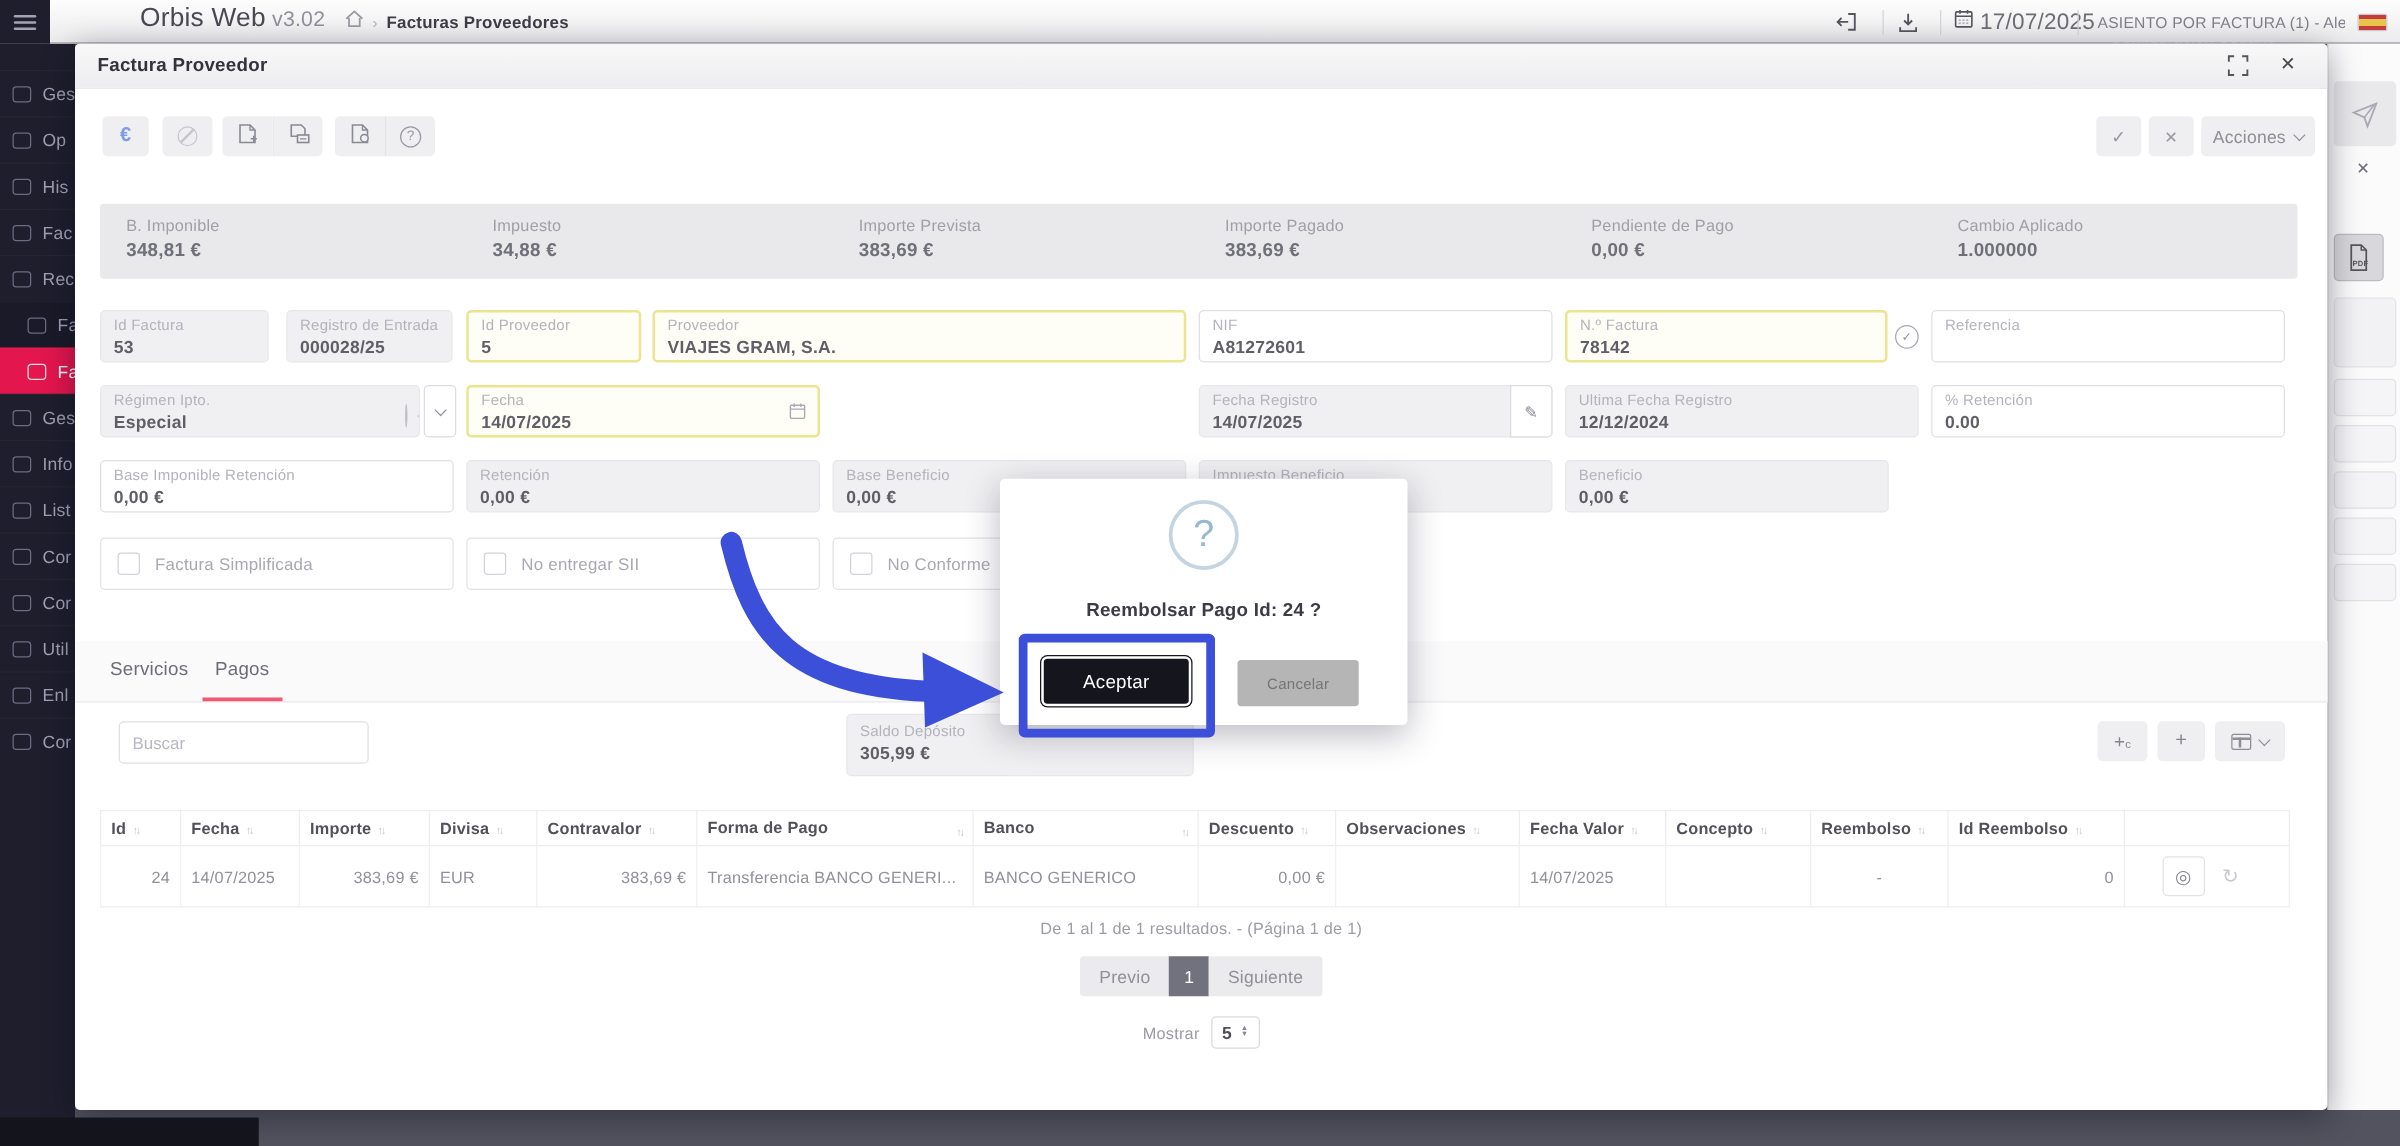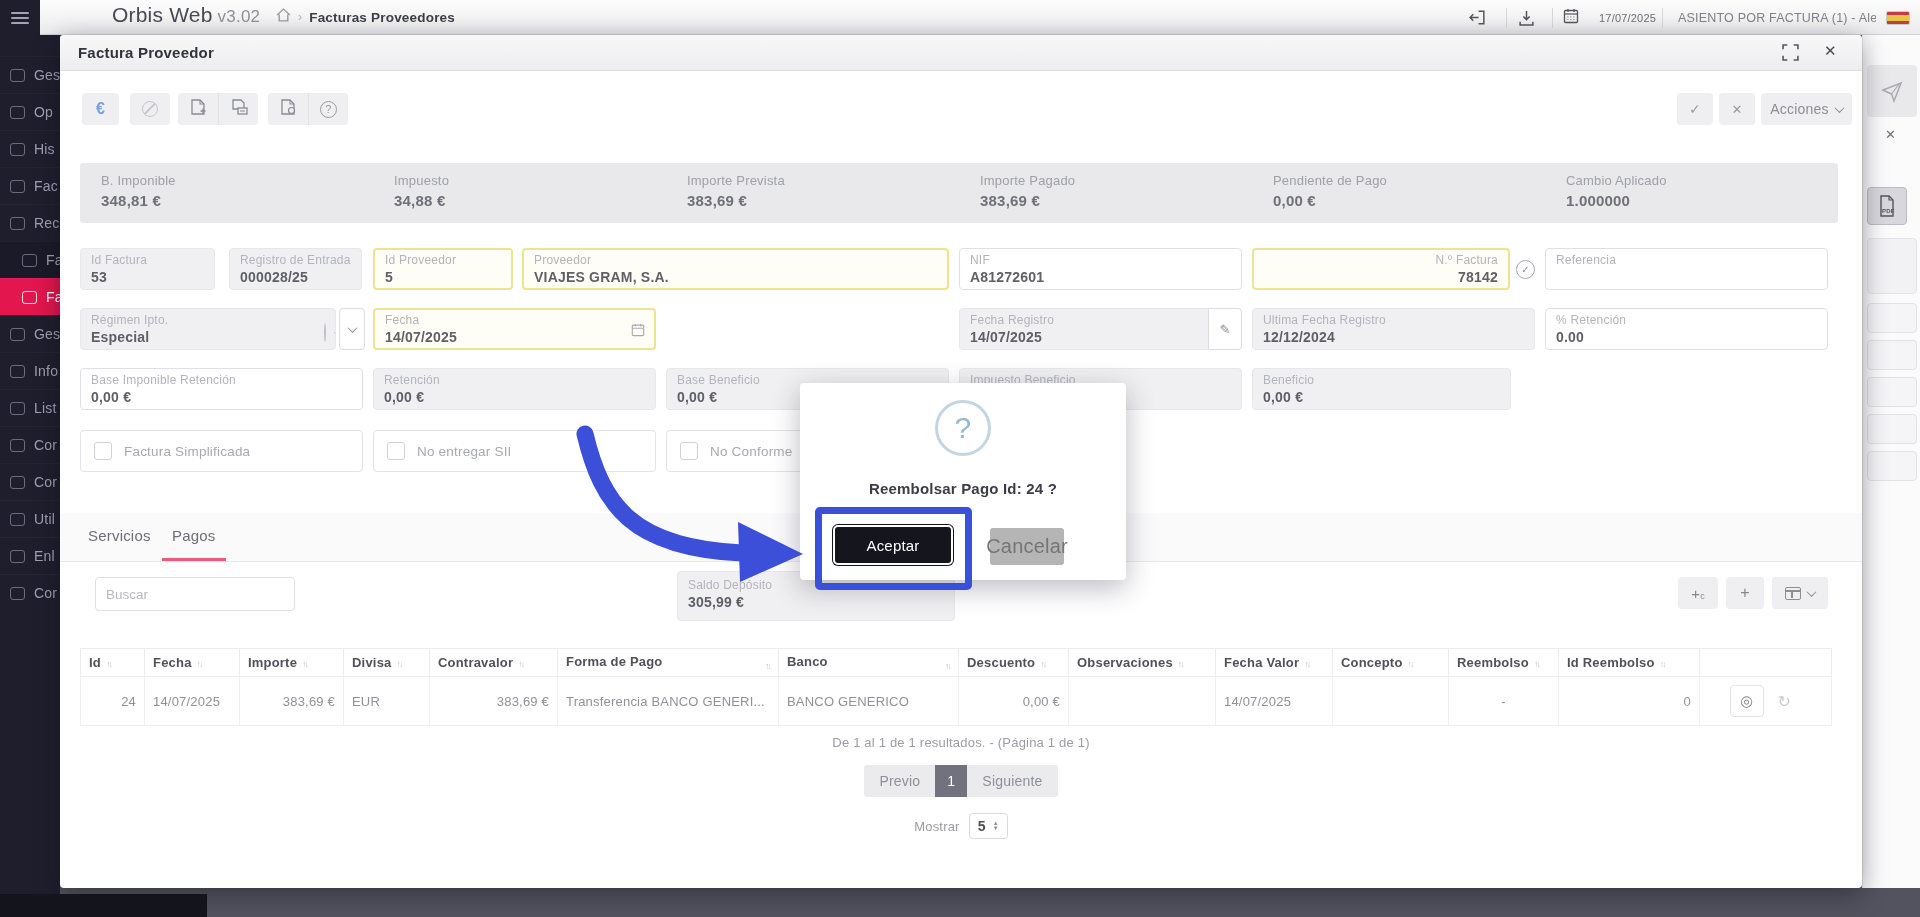--- a/index.html
+++ b/index.html
@@ -13,21 +13,21 @@
     background:linear-gradient(#fdfdfd,#ebebed);border-bottom:1px solid #cfcfd4;}
   #corner{position:absolute;left:0;top:0;width:40px;height:35px;background:#1e1e2d;z-index:5;}
   .hline{position:absolute;left:11px;width:18px;height:2px;background:#a2a3b5;border-radius:1px;}
   #brand{position:absolute;left:112px;top:3px;font-size:21px;color:#4a4a54;}
   #brand-ver{font-size:17px;color:#90909a;margin-left:5px;}
   #crumb{position:absolute;left:276px;top:8px;display:flex;align-items:center;gap:7px;}
   #crumb .sep{color:#b2b2bc;font-size:12px;}
   #crumb .lbl{font-size:13.5px;font-weight:bold;color:#3e3e48;}
   .tb-right{position:absolute;top:0;height:35px;display:flex;align-items:center;}
   .vsep{width:1px;height:20px;background:#d6d6db;}
-  #tb-date{font-size:11px;color:#6e6e76;margin-left:20px;}
+  #tb-date{font-size:18px;color:#6e6e76;margin-left:5px;}
   #tb-session{font-size:12.5px;color:#81818b;white-space:nowrap;overflow:hidden;width:198px;}
   #flag{width:24px;height:14px;border-radius:2px;
     background:linear-gradient(#c63b3b 25%,#e8c54a 25%,#e8c54a 75%,#c63b3b 75%);border:1px solid #c9c9ce;}
   #user-menu-item{position:absolute;left:1688px;top:22px;font-size:13px;color:#8d8d97;z-index:3;}
 
   
   #sidebar{position:absolute;left:0;top:35px;width:60px;height:882px;background:#1e1e2d;z-index:2;overflow:hidden;}
   .sbitem{position:relative;height:37px;display:flex;align-items:center;padding-left:10px;
     border-top:1px solid rgba(255,255,255,.035);color:#9fa0b2;white-space:nowrap;}
   .sbitem.sub{padding-left:22px;background:#1a1a28;}
@@ -134,22 +134,22 @@
     border-radius:4px;box-shadow:0 8px 28px rgba(30,30,55,.3);z-index:20;}
   #qcirc{position:absolute;left:135px;top:17px;width:56px;height:56px;border:3px solid #c3d5e3;
     border-radius:50%;display:flex;align-items:center;justify-content:center;
     font-size:30px;color:#94b8d0;}
   #qtext{position:absolute;left:0;top:97px;width:326px;text-align:center;font-size:15px;
     font-weight:bold;color:#3c3c46;}
   #btn-accept{position:absolute;left:33px;top:142px;width:120px;height:40px;background:#15151e;
     color:#fff;font-size:15px;border:2px solid #fff;box-shadow:0 0 0 1px #15151e;border-radius:5px;
     display:flex;align-items:center;justify-content:center;cursor:pointer;
     font-family:"Liberation Sans",sans-serif;}
-  #btn-cancel{position:absolute;left:190px;top:145px;width:74px;height:37px;background:#b5b5b5;
-    color:#757575;font-size:20px;border-radius:3px;display:flex;align-items:center;
+  #btn-cancel{position:absolute;left:190px;top:145px;width:97px;height:37px;background:#b5b5b5;
+    color:#757575;font-size:12px;border-radius:3px;display:flex;align-items:center;
     justify-content:center;cursor:pointer;}
   #bluebox{position:absolute;left:815px;top:507px;width:157px;height:83px;border:7px solid #3b4fd8;
     border-radius:5px;z-index:25;pointer-events:none;}
   #arrow-svg{position:absolute;left:540px;top:420px;z-index:26;pointer-events:none;}
 </style>
 </head>
 <body>
 
 <div id="screen">
 
@@ -388,21 +388,21 @@
         <div class="fv">5</div>
       </div>
     <div class="fld yellow" style="left:462px;top:213px;width:427px;">
         <div class="fl">Proveedor</div>
         <div class="fv">VIAJES GRAM, S.A.</div>
       </div>
     <div class="fld" style="left:899px;top:213px;width:283px;">
         <div class="fl">NIF</div>
         <div class="fv">A81272601</div>
       </div>
-    <div class="fld yellow" style="left:1192px;top:213px;width:258px;text-align:right;">
+    <div class="fld yellow" style="left:1192px;top:213px;width:258px;">
         <div class="fl">N.º Factura</div>
         <div class="fv">78142</div>
       </div>
     <div class="abs cc" style="left:1456px;top:225px;">✓</div>
     <div class="fld" style="left:1485px;top:213px;width:283px;">
         <div class="fl">Referencia</div>
         <div class="fv"></div>
       </div>
 
     <div class="fld gray" style="left:20px;top:273px;width:256px;">

